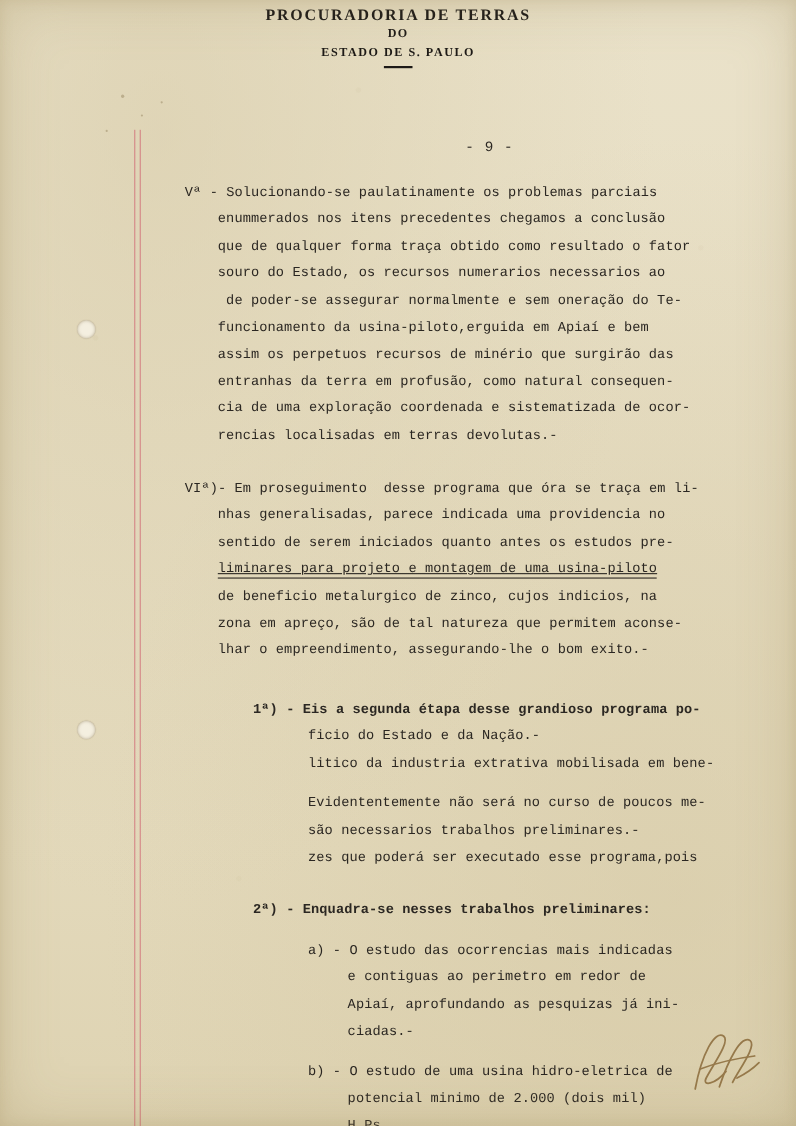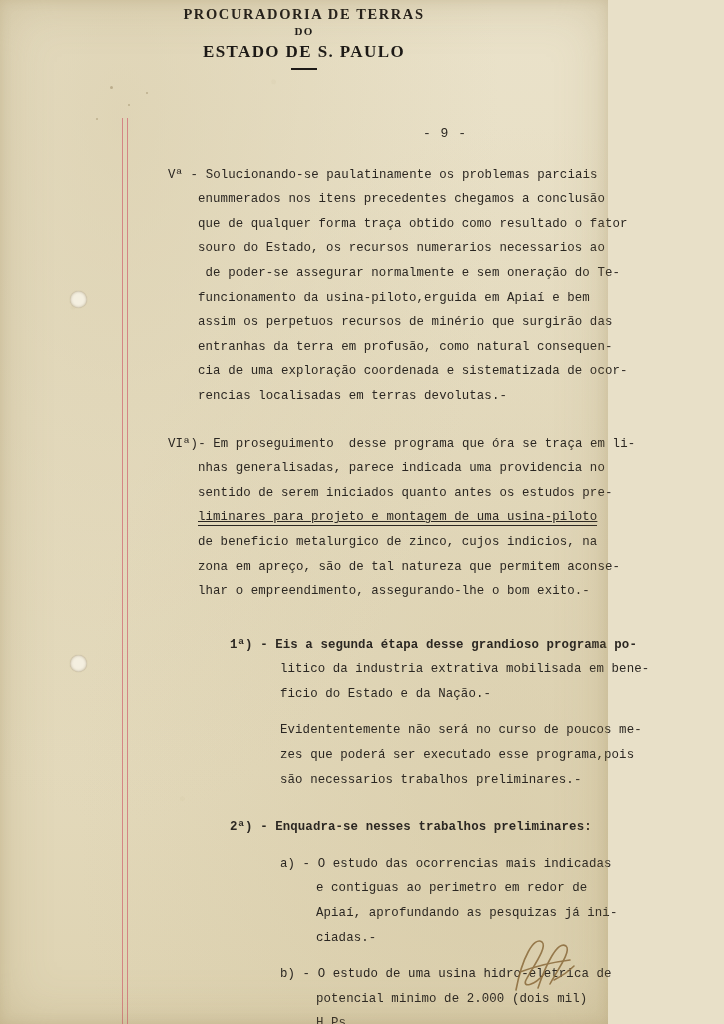--- a/index.html
+++ b/index.html
@@ -9,21 +9,21 @@
   body {
     width: 724px;
     height: 1024px;
     background: #e8e0c8;
     font-family: "Liberation Sans", sans-serif;
     overflow: hidden;
   }
 
   .page {
     position: relative;
-    width: 608px;
+    width: 724px;
     height: 1024px;
     background:
       radial-gradient(ellipse at 20% 12%, rgba(215,203,168,0.55) 0%, rgba(215,203,168,0) 55%),
       radial-gradient(ellipse at 85% 80%, rgba(210,197,160,0.45) 0%, rgba(210,197,160,0) 60%),
       linear-gradient(180deg, #eae2ca 0%, #e6ddc2 40%, #e3d9bb 75%, #ded3b2 100%);
   }
 
   
   .grain {
     position: absolute;
@@ -82,21 +82,21 @@
   .header .line2 {
     font-family: "Liberation Serif", serif;
     font-weight: bold;
     font-size: 11px;
     letter-spacing: 1.2px;
     margin-top: 2px;
   }
   .header .line3 {
     font-family: "Liberation Serif", serif;
     font-weight: bold;
-    font-size: 17px;
+    font-size: 11px;
     letter-spacing: 1.4px;
     margin-top: 5px;
   }
   .header .dash {
     width: 26px; height: 2px;
     background: #1d1a17;
     margin: 6px auto 0 auto;
   }
 
   
@@ -202,30 +202,30 @@
       <span class="ln ind-1"><span class="ul-seg">liminares para projeto e montagem de uma usina-piloto</span></span>
       <span class="ln ind-1">de beneficio metalurgico de zinco, cujos indicios, na</span>
       <span class="ln ind-1">zona em apreço, são de tal natureza que permitem aconse-</span>
       <span class="ln ind-1">lhar o empreendimento, assegurando-lhe o bom exito.-</span>
     </div>
 
     <div class="gap-lg"></div>
 
     <div class="para">
       <span class="ln ind-2">1ª) - Eis a segunda étapa desse grandioso programa po-</span>
+      <span class="ln ind-3">ficio do Estado e da Nação.-</span>
       <span class="ln ind-3">litico da industria extrativa mobilisada em bene-</span>
-      <span class="ln ind-3">ficio do Estado e da Nação.-</span>
     </div>
 
     <div class="gap-sm"></div>
 
     <div class="para">
       <span class="ln ind-3">Evidententemente não será no curso de poucos me-</span>
+      <span class="ln ind-3">são necessarios trabalhos preliminares.-</span>
       <span class="ln ind-3">zes que poderá ser executado esse programa,pois</span>
-      <span class="ln ind-3">são necessarios trabalhos preliminares.-</span>
     </div>
 
     <div class="gap-md"></div>
 
     <div class="para">
       <span class="ln ind-2">2ª) - Enquadra-se nesses trabalhos preliminares:</span>
     </div>
 
     <div class="gap-sm"></div>
 

